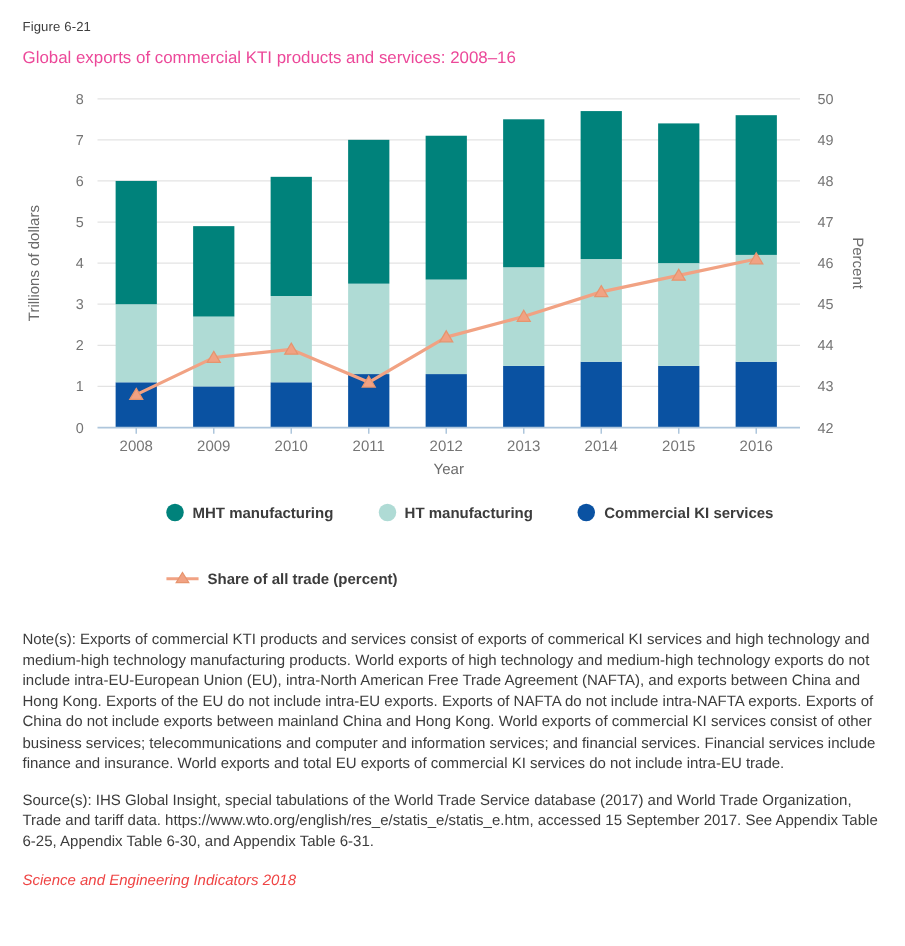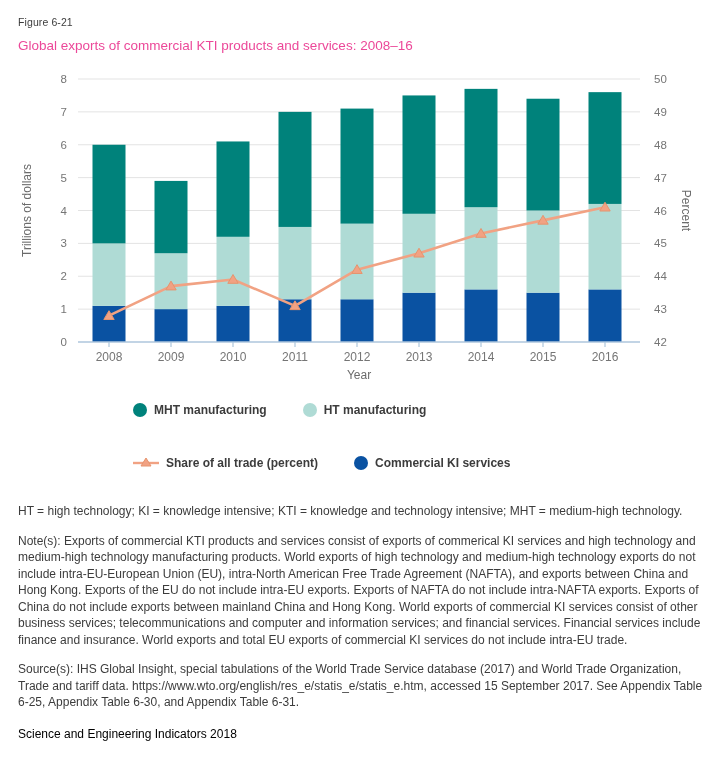--- a/index.html
+++ b/index.html
@@ -22,21 +22,21 @@
     align-items: center;
     gap: 36px;
   }
   .legend-item { display: flex; align-items: center; gap: 7px; height: 17px; }
   .legend-label { font-size: 12px; font-weight: 700; color: #3c3c3c; white-space: nowrap; }
   .legend-dot { width: 14px; height: 14px; border-radius: 50%; display: inline-block; flex: 0 0 auto; }
   .legend-line-marker { display: inline-flex; flex: 0 0 auto; }
   .notes { margin-top: 32px; width: 692px; }
   .notes p { font-size: 12px; line-height: 16.5px; color: #3c3c3c; }
   .notes p + p { margin-top: 13px; }
-  .footer-text { margin-top: 16px; font-size: 12px; color: #000000; }
+  .footer-text { margin-top: 16px; font-size: 12px; font-style: italic; color: #ef4444; }
 </style>
 </head>
 <body>
 
 <div class="page">
 
   <div class="fig-label">Figure 6-21</div>
   <h1 class="fig-title">Global exports of commercial KTI products and services: 2008–16</h1>
 
   <div class="chart-wrap">
@@ -162,35 +162,34 @@
   <div class="legend" id="legend">
       <div class="legend-item">
         <span class="legend-dot" style="background: rgb(0, 130, 123);"></span>
         <span class="legend-label">MHT manufacturing</span>
       </div>
       <div class="legend-item">
         <span class="legend-dot" style="background: rgb(175, 219, 213);"></span>
         <span class="legend-label">HT manufacturing</span>
       </div>
       <div class="legend-item">
+        <span class="legend-dot" style="background: rgb(10, 82, 162);"></span>
+        <span class="legend-label">Commercial KI services</span>
+      </div>
+      <div class="legend-item">
         <span class="legend-line-marker">
           <svg width="26" height="11">
             <line x1="0" y1="6" x2="26" y2="6" stroke="#f1a283" stroke-width="2.4"></line>
             <path d="M13 1 L18 9 L8 9 Z" fill="#f1a283" stroke="#e6946e" stroke-width="1"></path>
           </svg>
         </span>
         <span class="legend-label">Share of all trade (percent)</span>
       </div>
-      <div class="legend-item">
-        <span class="legend-dot" style="background: rgb(10, 82, 162);"></span>
-        <span class="legend-label">Commercial KI services</span>
-      </div>
     </div>
 
   <div class="notes">
-    <p>HT = high technology; KI = knowledge intensive; KTI = knowledge and technology intensive; MHT = medium-high technology.</p>
     <p>Note(s): Exports of commercial KTI products and services consist of exports of commerical KI services and high technology and medium-high technology manufacturing products. World exports of high technology and medium-high technology exports do not include intra-EU-European Union (EU), intra-North American Free Trade Agreement (NAFTA), and exports between China and Hong Kong. Exports of the EU do not include intra-EU exports. Exports of NAFTA do not include intra-NAFTA exports. Exports of China do not include exports between mainland China and Hong Kong. World exports of commercial KI services consist of other business services; telecommunications and computer and information services; and financial services. Financial services include finance and insurance. World exports and total EU exports of commercial KI services do not include intra-EU trade.</p>
     <p>Source(s): IHS Global Insight, special tabulations of the World Trade Service database (2017) and World Trade Organization, Trade and tariff data. https://www.wto.org/english/res_e/statis_e/statis_e.htm, accessed 15 September 2017. See Appendix Table 6-25, Appendix Table 6-30, and Appendix Table 6-31.</p>
   </div>
 
   <p class="footer-text">Science and Engineering Indicators 2018</p>
 
 </div>
 
 </body></html>

